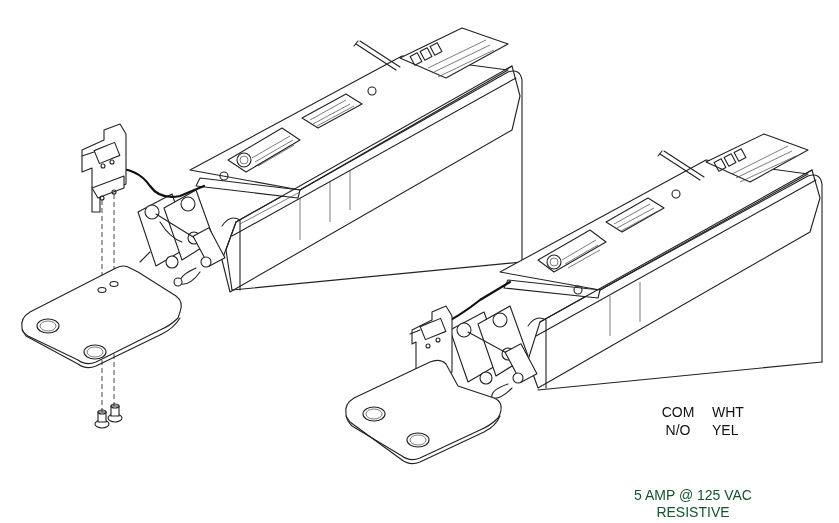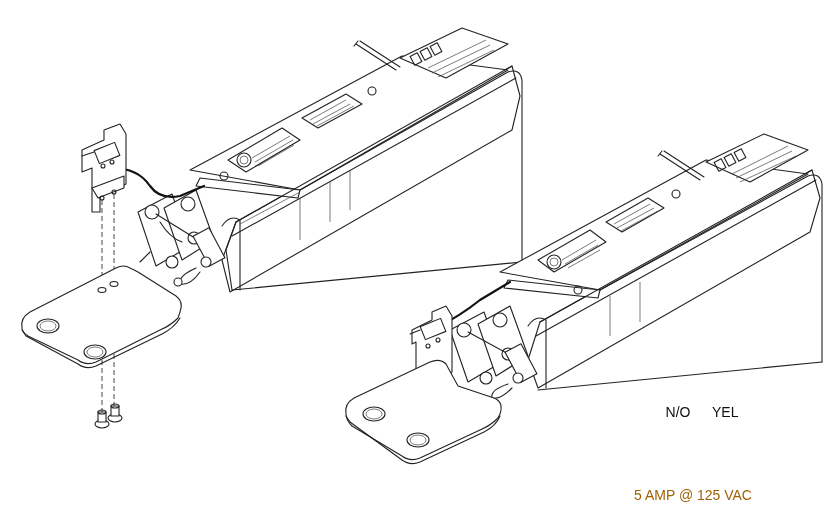--- a/index.html
+++ b/index.html
@@ -2,21 +2,21 @@
 <html><head>
   <meta charset="utf-8">
   <style>
     html, body { margin: 0; padding: 0; background: #ffffff; }
     body { width: 839px; height: 523px; position: relative; overflow: hidden; font-family: "Liberation Sans", sans-serif; }
     .drawing { position: absolute; left: 0; top: 0; width: 839px; height: 523px; }
     .legend { position: absolute; left: 652px; top: 403px; font-size: 14px; color: #111; line-height: 18px; }
     .legend-row { display: flex; }
     .legend-key { width: 52px; text-align: center; }
     .legend-val { width: 50px; text-align: left; padding-left: 8px; }
-    .rating { position: absolute; left: 628px; top: 487px; width: 130px; text-align: center; font-size: 14px; color: #a16207; line-height: 17px; }
+    .rating { position: absolute; left: 628px; top: 487px; width: 130px; text-align: center; font-size: 14px; color: #14532d; line-height: 17px; }
     svg .l { fill: none; stroke: #222; stroke-width: 1.1; stroke-linejoin: round; stroke-linecap: round; }
     svg .lf { fill: #fff; stroke: #222; stroke-width: 1.1; stroke-linejoin: round; }
     svg .thin { fill: none; stroke: #444; stroke-width: 0.7; }
     svg .dash { fill: none; stroke: #333; stroke-width: 0.9; stroke-dasharray: 5 3; }
     svg .wire { fill: none; stroke: #111; stroke-width: 2.2; stroke-linecap: round; }
   </style>
 </head>
 <body>
 
 <svg class="drawing" viewBox="0 0 839 523" xmlns="http://www.w3.org/2000/svg">
@@ -185,20 +185,25 @@
     <path class="l" d="M346,416 L350,422 L402,460 Q410,466 420,462 L484,432 Q496,426 500,416"></path>
     <ellipse class="l" cx="374" cy="414" rx="11" ry="7"></ellipse>
     <ellipse class="l" cx="418" cy="440" rx="11" ry="7"></ellipse>
     <ellipse class="thin" cx="374" cy="414" rx="8" ry="5"></ellipse>
     <ellipse class="thin" cx="418" cy="440" rx="8" ry="5"></ellipse>
   </g>
 </svg>
 
 <div class="legend">
   <div class="legend-row">
+    <span class="legend-key">COM</span>
+    <span class="legend-val">WHT</span>
+  </div>
+  <div class="legend-row">
     <span class="legend-key">N/O</span>
     <span class="legend-val">YEL</span>
   </div>
 </div>
 
 <div class="rating">
   <div>5 AMP @ 125 VAC</div>
+  <div>RESISTIVE</div>
 </div>
 
 </body></html>

